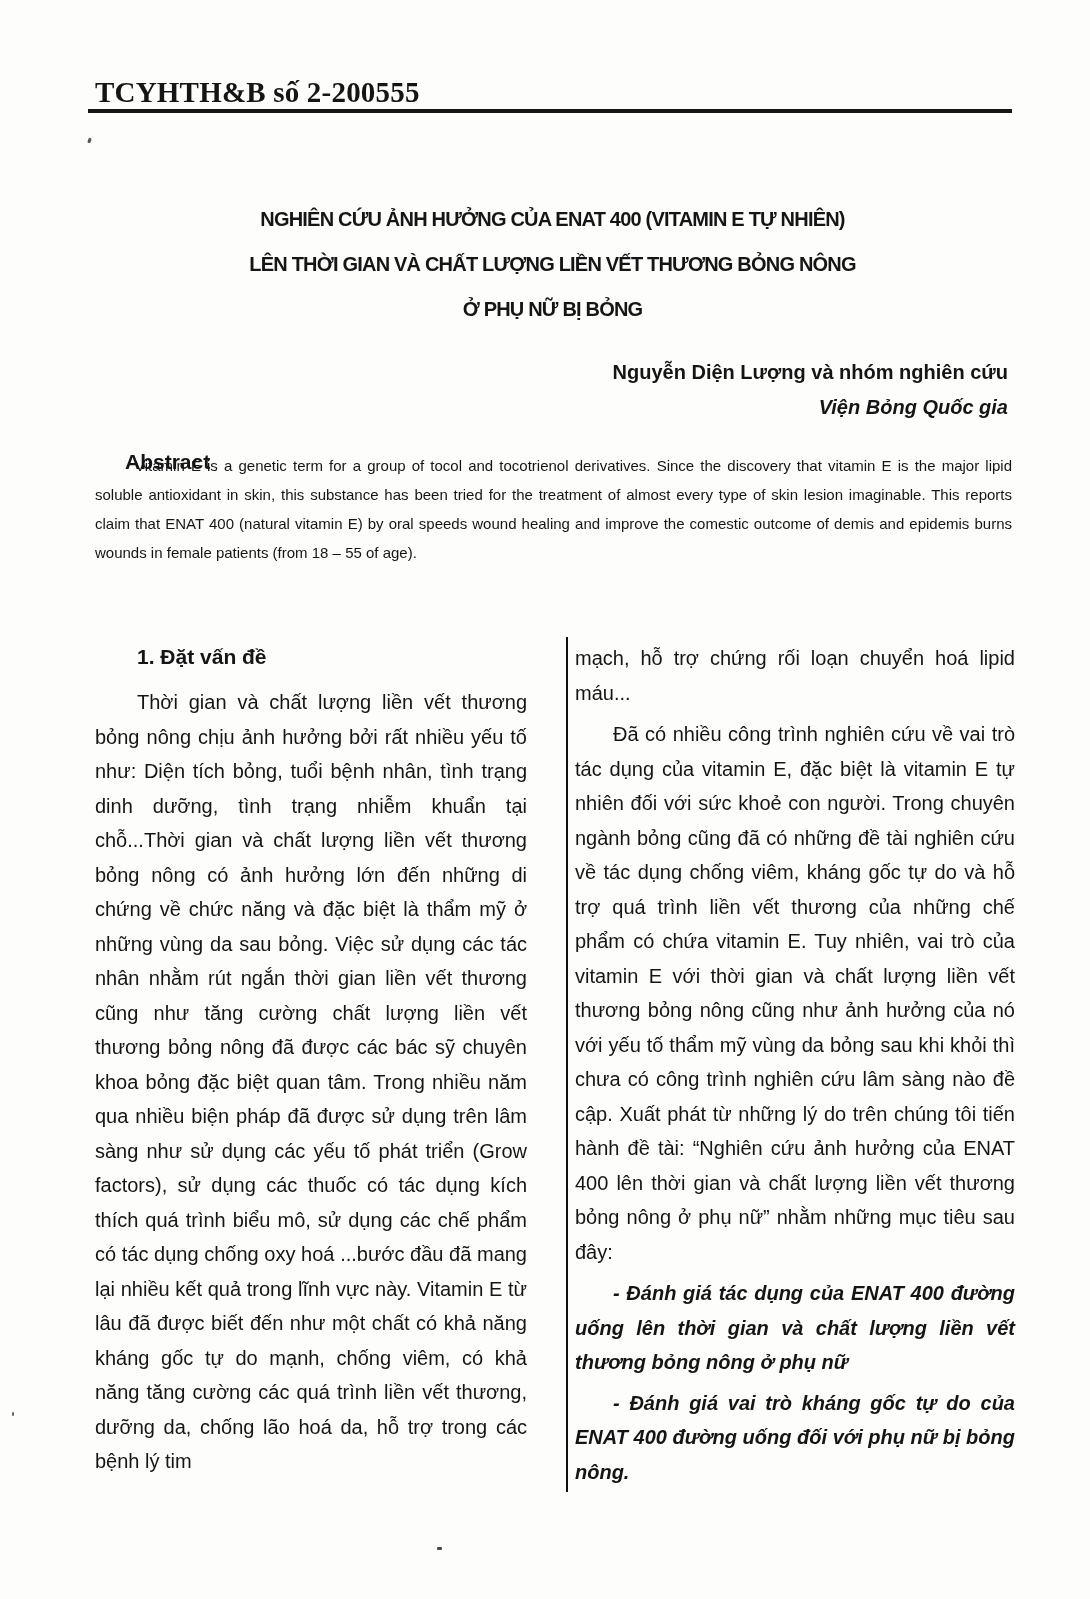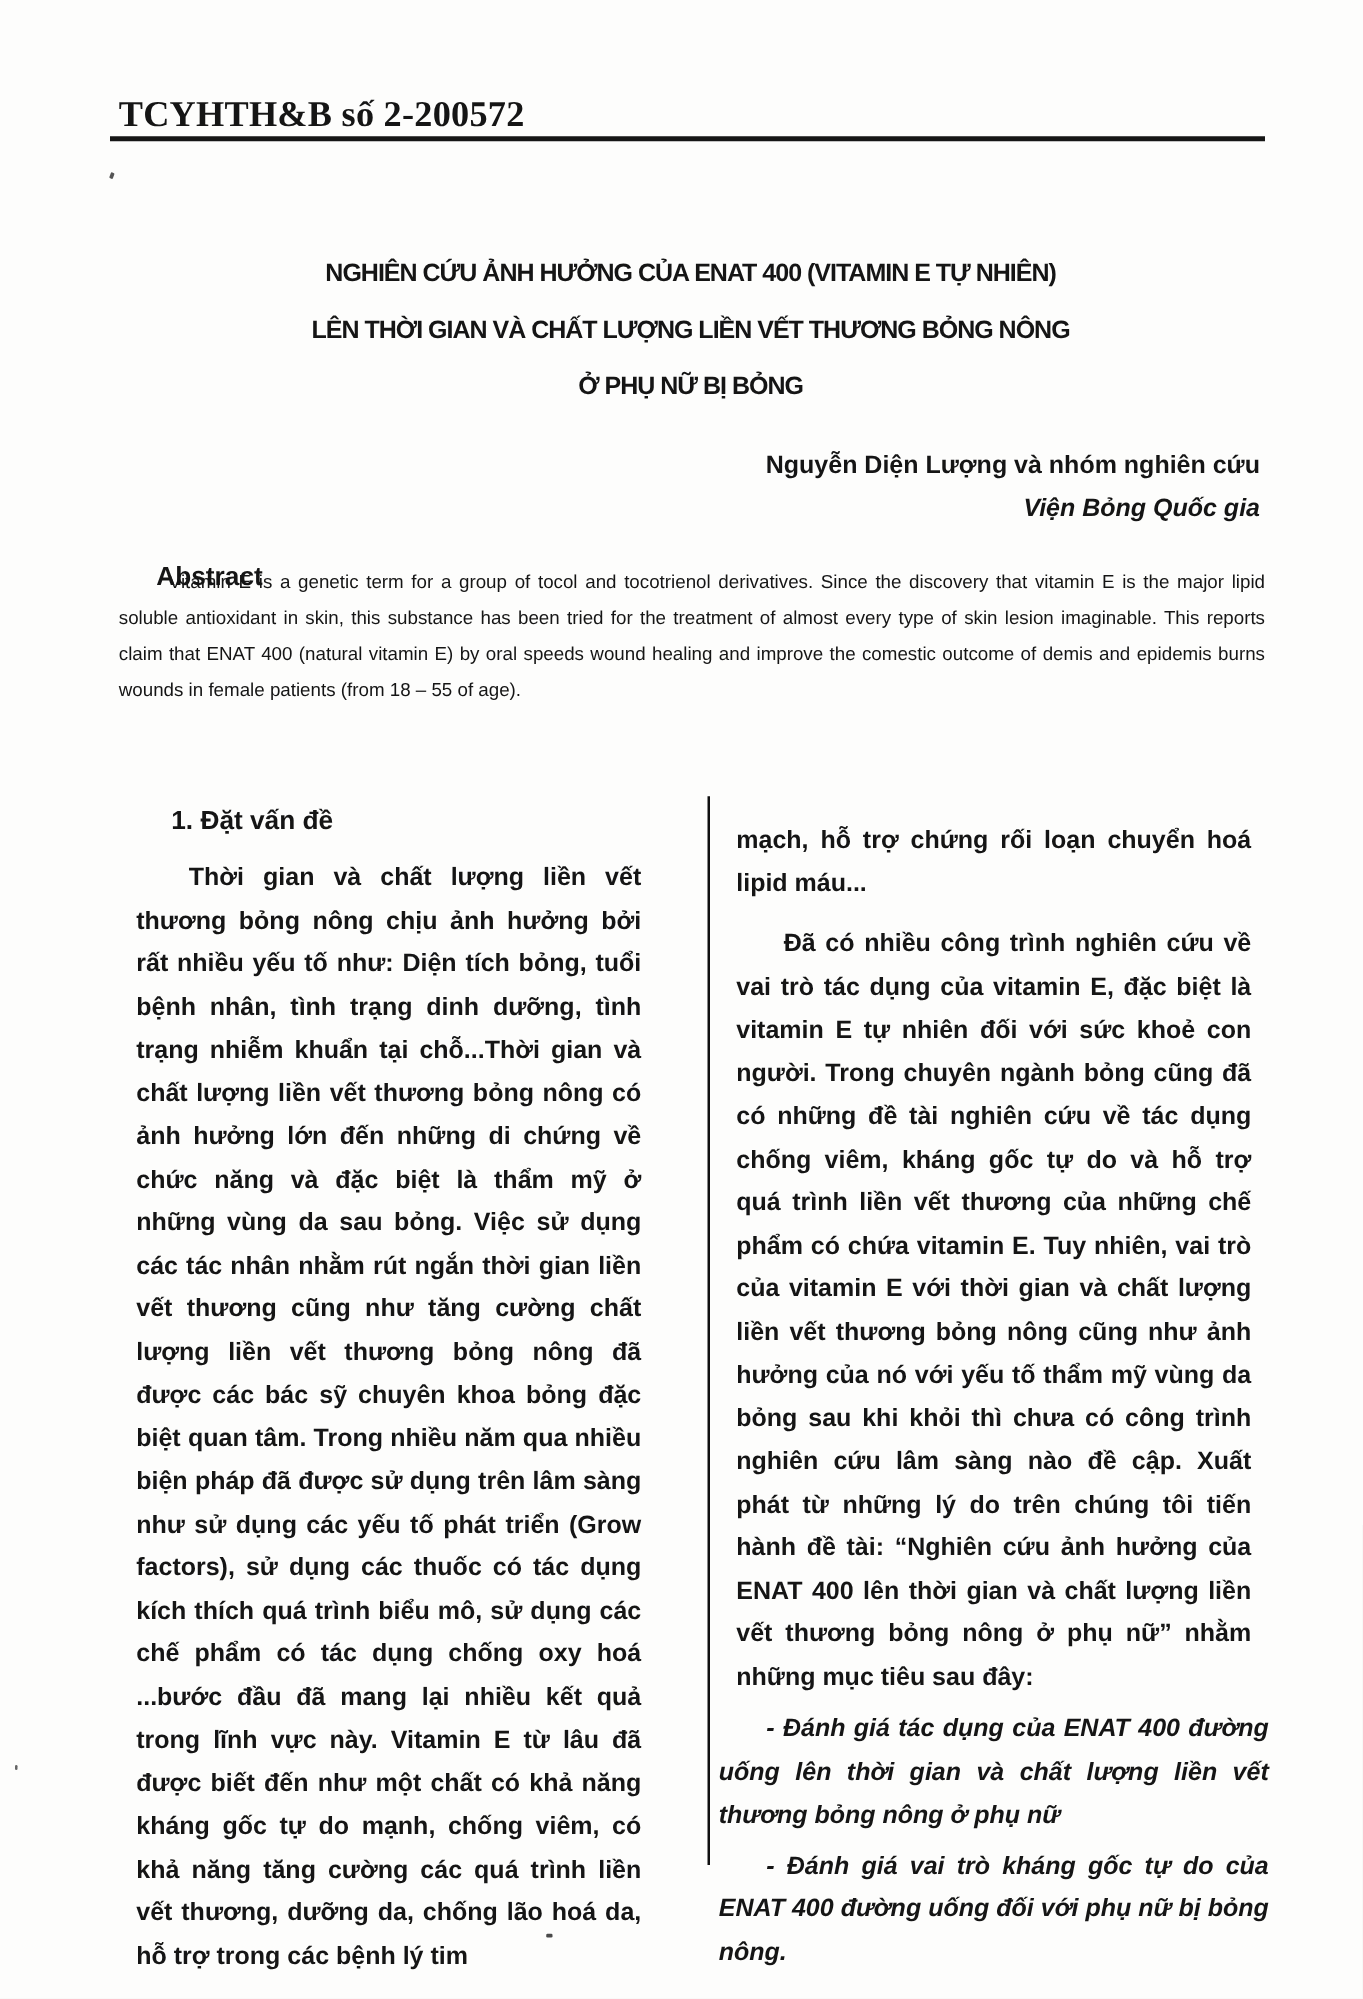--- a/index.html
+++ b/index.html
@@ -67,25 +67,24 @@
   }
   .column-divider{
     position:absolute;left:471px;top:-4px;width:2px;height:855px;
     background:#101010;
   }
   .section-heading{
     margin:4px 0 16px 42px;
     font-weight:700;font-size:21px;
   }
   .body-par{
-    margin:14px;
+    margin:0;
     font-size:20px;line-height:34.5px;
     text-align:justify;text-indent:42px;
     hyphens:none;
-    font-weight:bold;
   }
   .body-par.no-indent{text-indent:0;}
   .col-right .body-par{text-indent:38px;margin-bottom:7px;}
   .col-right .body-par.no-indent{text-indent:0;}
   .objective{
     margin:6px 0 4px 0;
     font-size:20px;line-height:34.5px;
     font-weight:700;font-style:italic;
     text-align:justify;text-indent:38px;
     hyphens:none;
@@ -96,21 +95,21 @@
   .speck.s2{left:12px;top:1412px;width:2px;height:4px;background:#666;}
   .speck.s3{left:437px;top:1547px;width:5px;height:3px;background:#4a4a4a;}
 </style>
 </head>
 <body>
 
 <div class="page">
 
   <div class="journal-header">
     <span>TCYHTH&amp;B số 2-2005</span>
-    <span>72</span>
+    <span>55</span>
   </div>
   <div class="header-rule"></div>
 
   <h1 class="article-title">
     <span class="tline">NGHIÊN CỨU ẢNH HƯỞNG CỦA ENAT 400 (VITAMIN E TỰ NHIÊN)</span>
     <span class="tline">LÊN THỜI GIAN VÀ CHẤT LƯỢNG LIỀN VẾT THƯƠNG BỎNG NÔNG</span>
     <span class="tline">Ở PHỤ NỮ BỊ BỎNG</span>
   </h1>
 
   <div class="byline">Nguyễn Diện Lượng và nhóm nghiên cứu</div>

